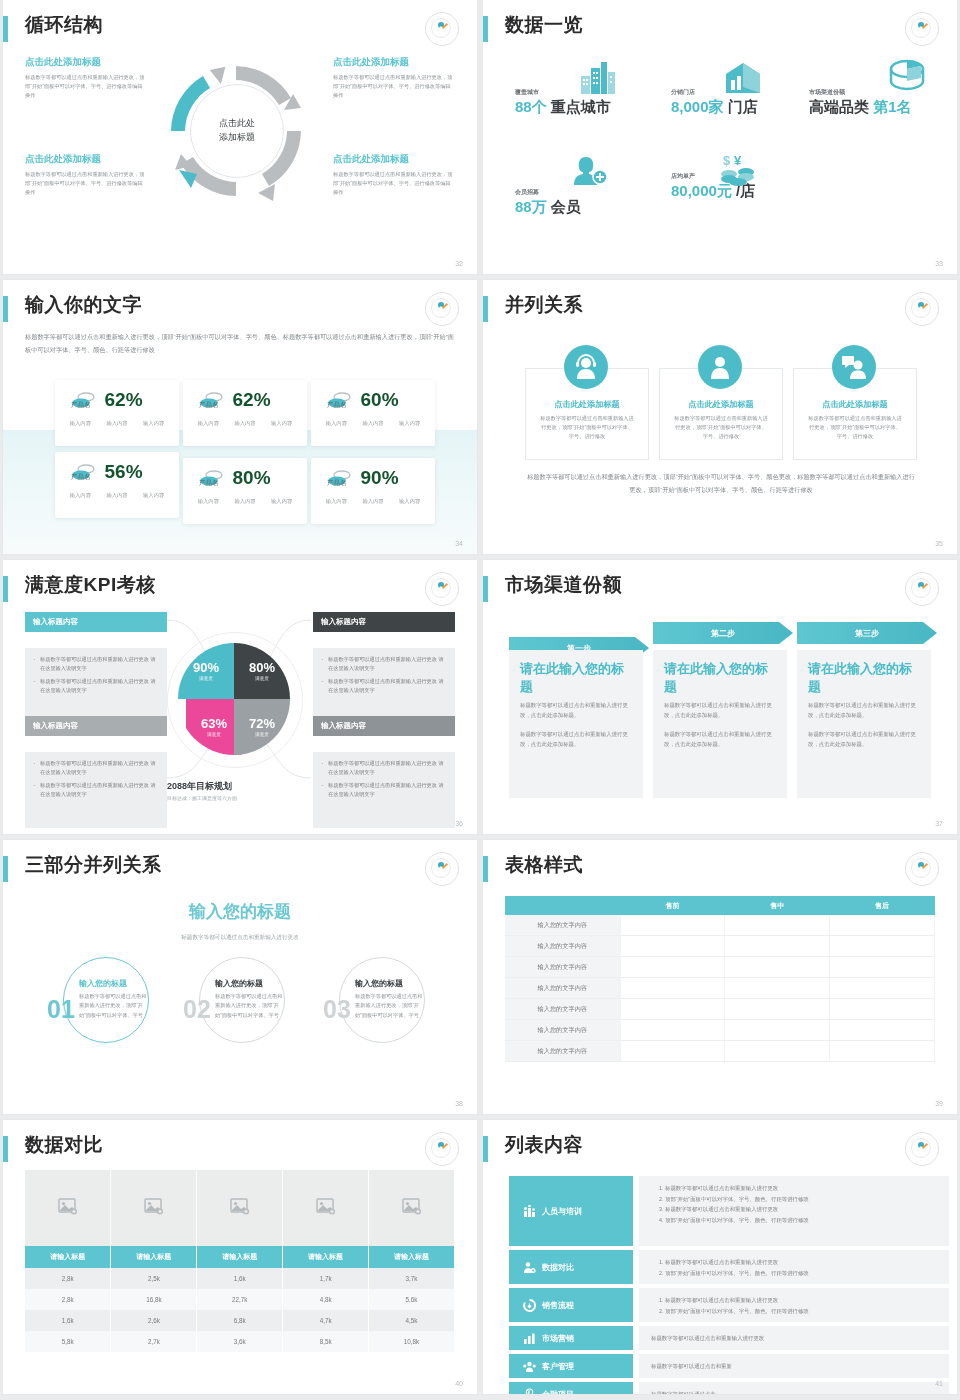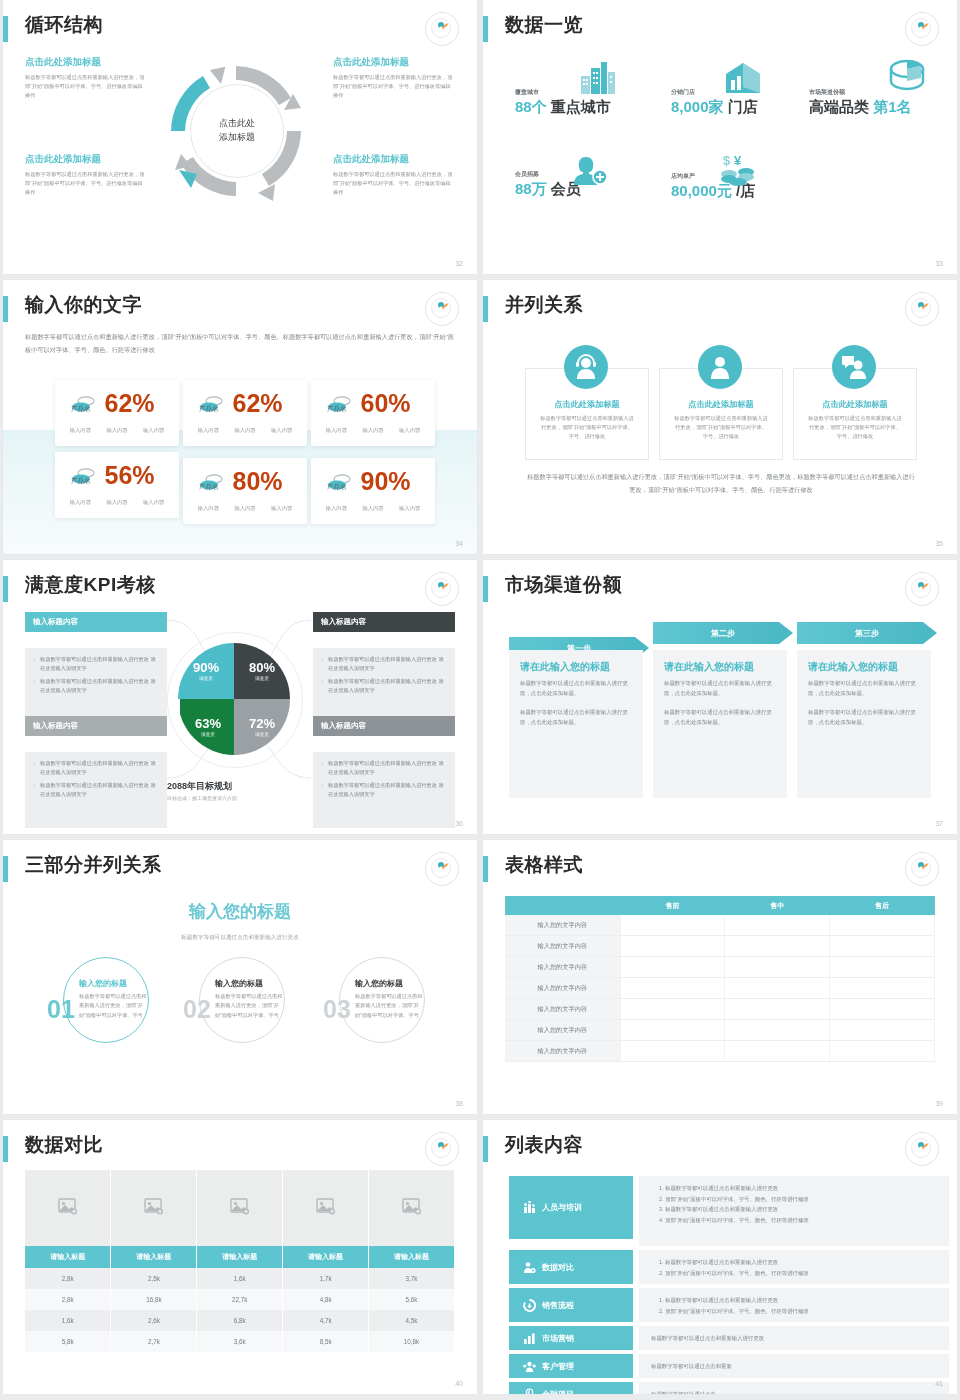--- a/index.html
+++ b/index.html
@@ -58,21 +58,21 @@
   .wave{
     position:absolute;left:0;right:0;top:150px;bottom:0;
     background:linear-gradient(180deg,#e4f4f6 0%,#eef8f9 45%,#f7fbfc 100%);
   }
   .pcard{
     position:absolute;width:124px;height:66px;background:#fff;border-radius:2px;
     box-shadow:0 1px 4px rgba(80,110,120,.13);
   }
   .pc-top{display:flex;align-items:center;padding:9px 0 0 16px}
   .pc-name{font-size:6.5px;color:#5d6265;margin-top:11px;margin-left:-26px}
-  .pc-pct{font-size:25px;font-weight:bold;color:#c2410c;margin-left:14px}
+  .pc-pct{font-size:19px;font-weight:bold;color:#14532d;margin-left:14px}
   .pc-row{display:flex;justify-content:space-around;padding:9px 7px 0;font-size:5.3px;color:#9a9fa2}
 
   
   .pcircle{
     position:absolute;width:44px;height:44px;border-radius:50%;background:#4dbcc9;
     display:flex;align-items:center;justify-content:center;
   }
   .pbox{position:absolute;width:122px;height:90px;border:1px solid #e6e9eb;background:#fff}
   .ph{font-size:8.2px;font-weight:bold;color:#4bbcc9;text-align:center;margin-top:30px}
 
@@ -87,21 +87,21 @@
   .q b{font-size:13px;font-weight:bold;line-height:1}
   .q span{font-size:4.6px;margin-top:2px;opacity:.9}
   .halo{position:absolute;left:164px;top:72px;width:134px;height:134px;border-radius:50%;border:1px solid #eceeef}
 
   
   .arrow{position:absolute;height:22px;display:flex;align-items:center;justify-content:center;
     color:#fff;font-size:8px;font-weight:bold;
     background:linear-gradient(90deg,#5ec7d1,#49b7c4);
     clip-path:polygon(0 0,calc(100% - 14px) 0,100% 50%,calc(100% - 14px) 100%,0 100%);}
   .tbody{position:absolute;background:#f1f3f4;width:134px;height:148px;padding:10px 11px;box-sizing:border-box}
-  .tbody h4{margin:0 0 4px;font-size:10px;color:#4bbcc9;font-weight:bold}
+  .tbody h4{margin:0 0 4px;font-size:13px;color:#4bbcc9;font-weight:bold}
   .tbody p{margin:0 0 9px;font-size:5.4px;line-height:1.85;color:#85898c}
 
   
   .bigtitle{font-size:17px;font-weight:bold;color:#6cc8d2;text-align:center}
   .bigsub{font-size:5.6px;color:#9ea3a6;text-align:center;margin-top:4px}
   .ccircle{position:absolute;width:84px;height:84px;border-radius:50%;border:1px solid #d6dadc}
   .cnum{position:absolute;font-size:25px;font-weight:bold;color:#ced3d6;line-height:1}
   .ctxt{position:absolute;width:72px}
   .ctxt h5{margin:0 0 3px;font-size:8px;font-weight:bold;color:#3b3f42}
   .ctxt p{margin:0;font-size:5.2px;line-height:1.8;color:#8d9295}
@@ -248,21 +248,21 @@
         <span>第1名</span>
       </div>
     </div>
     <svg style="position:absolute;left:404px;top:58px" width="40" height="36" viewBox="0 0 40 36">
       <ellipse cx="20" cy="11" rx="16" ry="8" fill="none" stroke="#4dbcc9" stroke-width="2.5"></ellipse>
       <path d="M4 11 L4 23 A16 8 0 0 0 36 23 L36 11" fill="none" stroke="#4dbcc9" stroke-width="2.5"></path>
       <path d="M20 11 L20 3 A16 8 0 0 1 34 8 Z" fill="#4dbcc9"></path>
       <path d="M20 11 L34 8 L34 20 L20 23 Z" fill="#8ed2da"></path>
     </svg>
 
-    <div style="position:absolute;left:32px;top:170px">
+    <div style="position:absolute;left:32px;top:188px">
       <div class="kpi-lab">会员招募</div>
       <div class="kpi-val">
         <span>88万</span>
         <span class="dark">会员</span>
       </div>
     </div>
     <svg style="position:absolute;left:90px;top:155px" width="36" height="32" viewBox="0 0 36 32">
       <path d="M13 2 C7 2 5 7 6 12 C6 15 8 17 10 17 L10 19 C4 20 1 23 1 30 L24 30 C24 23 21 20 16 19 L16 17 C18 17 20 15 20 12 C21 7 19 2 13 2 Z" fill="#4dbcc9"></path>
       <circle cx="27" cy="22" r="7" fill="#4dbcc9" stroke="#fff" stroke-width="1.6"></circle>
       <rect x="26" y="18" width="2" height="8" fill="#fff"></rect>
@@ -519,21 +519,21 @@
     <div class="halo"></div>
     <div class="pie">
       <div class="q" style="left:0;top:0;background:#4dbcc9">
         <b>90%</b>
         <span>满意度</span>
       </div>
       <div class="q" style="left:56px;top:0;background:#3f4447">
         <b>80%</b>
         <span>满意度</span>
       </div>
-      <div class="q" style="left:2px;top:56px;background:#15803d">
+      <div class="q" style="left:8px;top:56px;background:#ec4899">
         <b>63%</b>
         <span>满意度</span>
       </div>
       <div class="q" style="left:56px;top:56px;background:#9aa0a3">
         <b>72%</b>
         <span>满意度</span>
       </div>
     </div>
     <div style="position:absolute;left:164px;top:220px;width:134px;">
       <div style="font-size:9px;font-weight:bold;color:#3b3f42">2088年目标规划</div>
@@ -820,21 +820,21 @@
           <g transform="translate(15,15)">
         <circle r="9.5" fill="none" stroke="#e7eaec" stroke-width="1"></circle>
         <path d="M-3,-3 a3,3 0 1,1 3,3 a3,3 0 1,1 3,-3 a3,3 0 1,1 -3,-3 a3,3 0 1,1 -3,3 z" fill="#3aaec0"></path>
         <path d="M0.5,-0.5 L6,-5 L7,-3.3 L2,1" fill="#f0a03c"></path>
             <circle r="1.4" fill="#fff"></circle>
       </g>
         </svg>
     </div>
 
     <div class="lrow" style="left:26px;top:56px">
-      <div class="ltag" style="width:110px;height:63px">
+      <div class="ltag" style="width:110px;height:70px">
         <svg width="13" height="13" viewBox="0 0 13 13">
             <g fill="#fff">
               <rect x="1" y="6" width="3" height="6"></rect>
               <rect x="5" y="3" width="3" height="9"></rect>
               <rect x="9" y="7" width="3" height="5"></rect>
               <circle cx="2.5" cy="3.5" r="1.5"></circle>
               <circle cx="6.5" cy="1" r="1.3"></circle>
               <circle cx="10.5" cy="4.5" r="1.3"></circle>
             </g>
           </svg>

